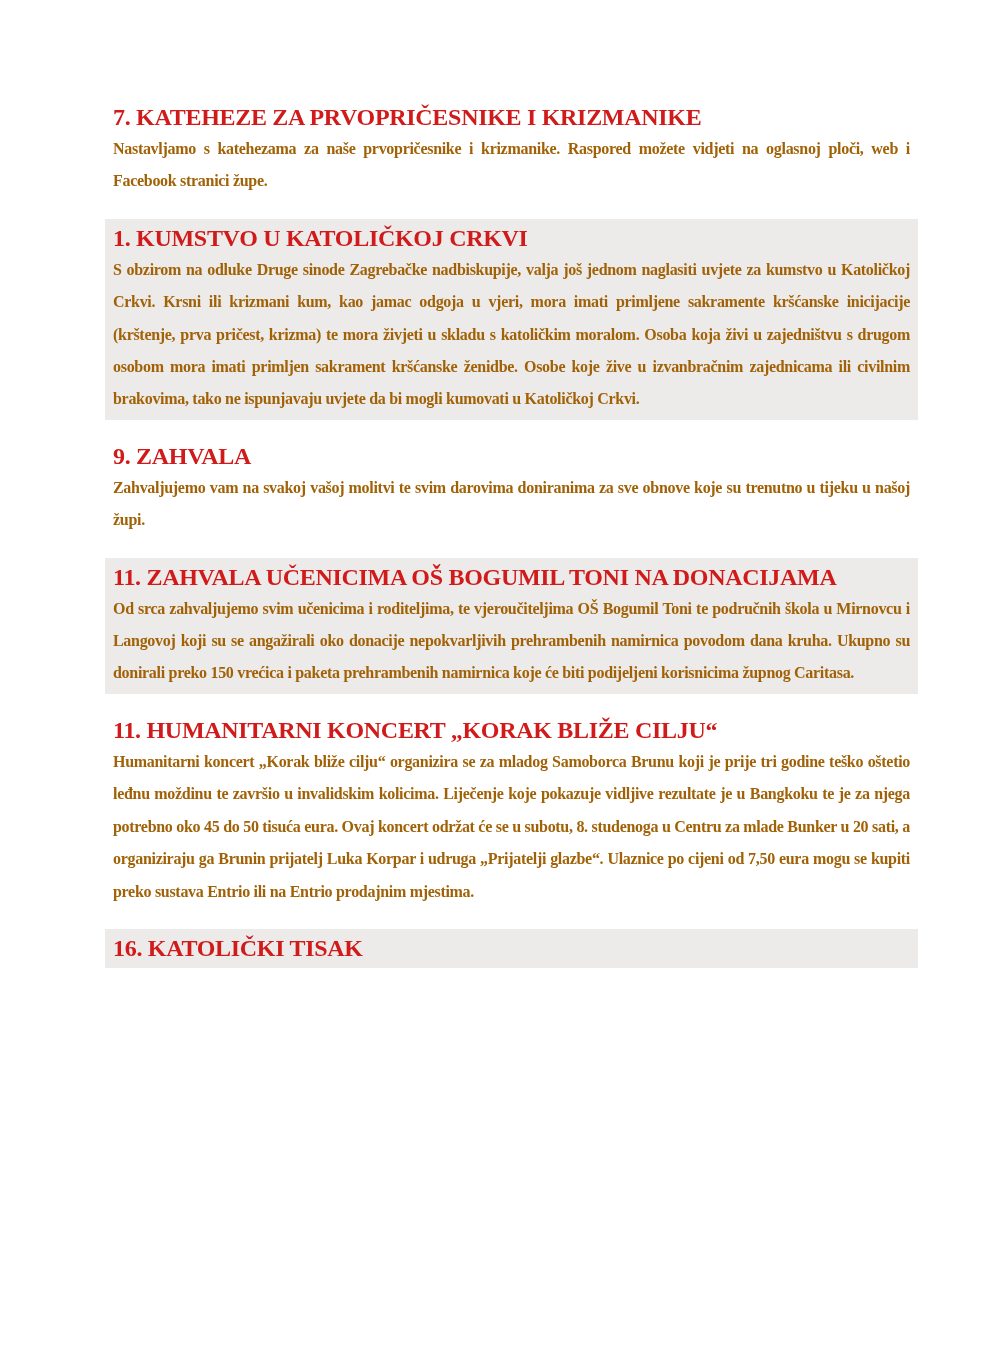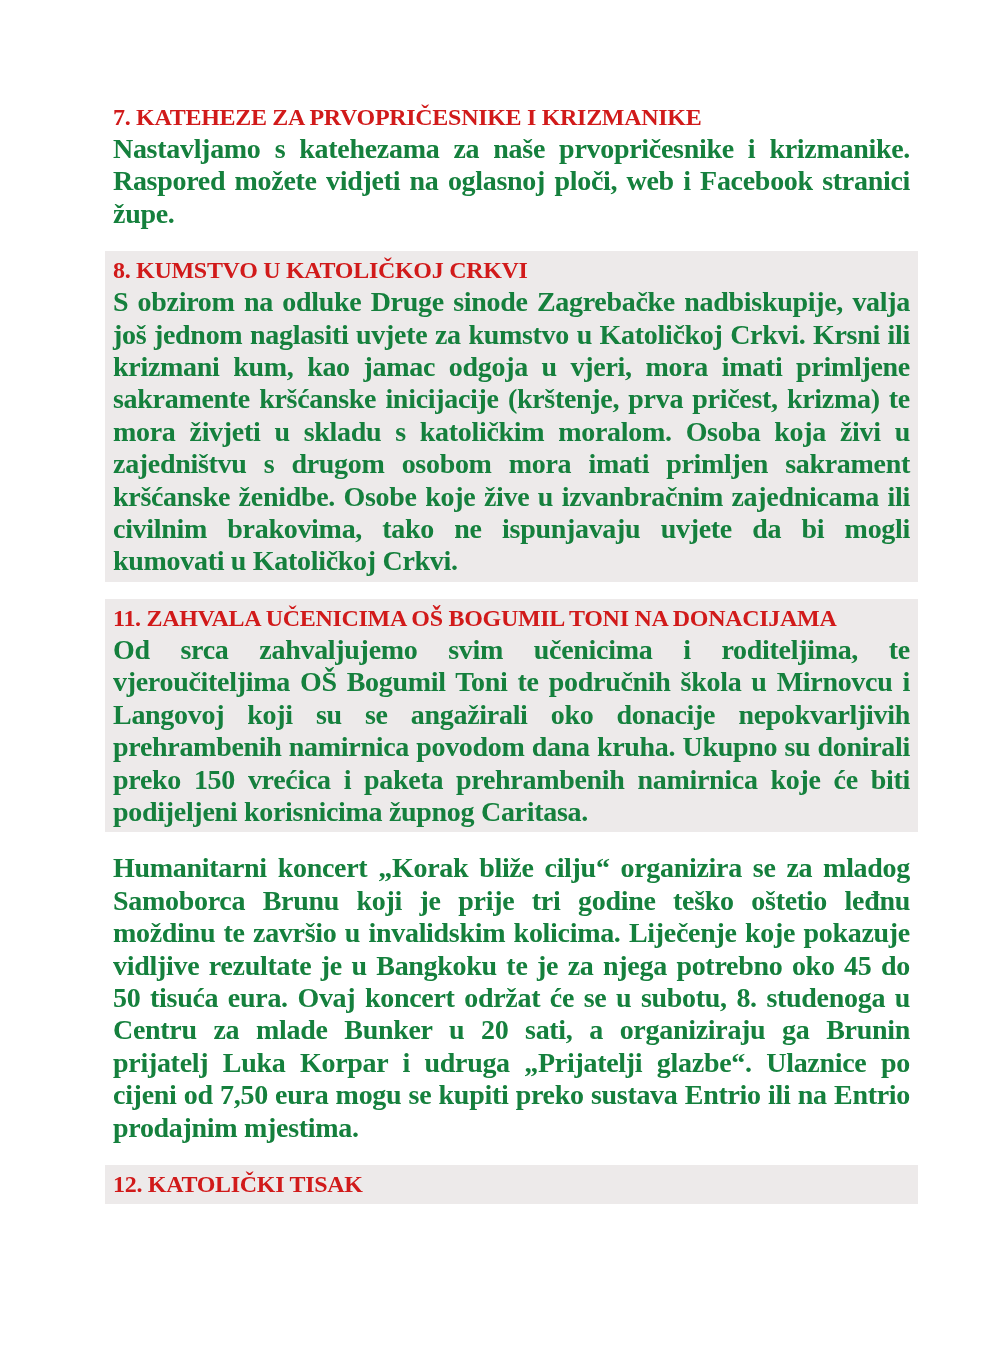--- a/index.html
+++ b/index.html
@@ -43,53 +43,58 @@
     font-size: 24px;
     line-height: 32px;
     font-weight: bold;
     letter-spacing: -0.3px;
     text-align: left;
     white-space: nowrap;
   }
   .section p {
     margin: 0;
     padding: 0;
-    color: #15803d;
-    font-size: 28px;
+    color: #a16207;
+    font-size: 16px;
     line-height: 32.4px;
     font-weight: bold;
     letter-spacing: -0.3px;
     text-align: justify;
     text-justify: inter-word;
   }
 </style>
 </head>
 <body>
 
 <div class="page">
   <div class="content">
 
     <div class="section">
       <h2>7. KATEHEZE ZA PRVOPRIČESNIKE I KRIZMANIKE</h2>
       <p>Nastavljamo s katehezama za naše prvopričesnike i krizmanike. Raspored možete vidjeti na oglasnoj ploči, web i Facebook stranici župe.</p>
     </div>
 
     <div class="section highlighted">
-      <h2>8. KUMSTVO U KATOLIČKOJ CRKVI</h2>
+      <h2>1. KUMSTVO U KATOLIČKOJ CRKVI</h2>
       <p>S obzirom na odluke Druge sinode Zagrebačke nadbiskupije, valja još jednom naglasiti uvjete za kumstvo u Katoličkoj Crkvi. Krsni ili krizmani kum, kao jamac odgoja u vjeri, mora imati primljene sakramente kršćanske inicijacije (krštenje, prva pričest, krizma) te mora živjeti u skladu s katoličkim moralom. Osoba koja živi u zajedništvu s drugom osobom mora imati primljen sakrament kršćanske ženidbe. Osobe koje žive u izvanbračnim zajednicama ili civilnim brakovima, tako ne ispunjavaju uvjete da bi mogli kumovati u Katoličkoj Crkvi.</p>
     </div>
 
+    <div class="section">
+      <h2>9. ZAHVALA</h2>
+      <p>Zahvaljujemo vam na svakoj vašoj molitvi te svim darovima doniranima za sve obnove koje su trenutno u tijeku u našoj župi.</p>
+    </div>
 
     <div class="section highlighted">
       <h2>11. ZAHVALA UČENICIMA OŠ BOGUMIL TONI NA DONACIJAMA</h2>
       <p>Od srca zahvaljujemo svim učenicima i roditeljima, te vjeroučiteljima OŠ Bogumil Toni te područnih škola u Mirnovcu i Langovoj koji su se angažirali oko donacije nepokvarljivih prehrambenih namirnica povodom dana kruha. Ukupno su donirali preko 150 vrećica i paketa prehrambenih namirnica koje će biti podijeljeni korisnicima župnog Caritasa.</p>
     </div>
 
     <div class="section">
+      <h2>11. HUMANITARNI KONCERT „KORAK BLIŽE CILJU“</h2>
       <p>Humanitarni koncert „Korak bliže cilju“ organizira se za mladog Samoborca Brunu koji je prije tri godine teško oštetio leđnu moždinu te završio u invalidskim kolicima. Liječenje koje pokazuje vidljive rezultate je u Bangkoku te je za njega potrebno oko 45 do 50 tisuća eura. Ovaj koncert održat će se u subotu, 8. studenoga u Centru za mlade Bunker u 20 sati, a organiziraju ga Brunin prijatelj Luka Korpar i udruga „Prijatelji glazbe“. Ulaznice po cijeni od 7,50 eura mogu se kupiti preko sustava Entrio ili na Entrio prodajnim mjestima.</p>
     </div>
 
     <div class="section highlighted">
-      <h2>12. KATOLIČKI TISAK</h2>
+      <h2>16. KATOLIČKI TISAK</h2>
     </div>
 
   </div>
 </div>
 
 </body></html>

